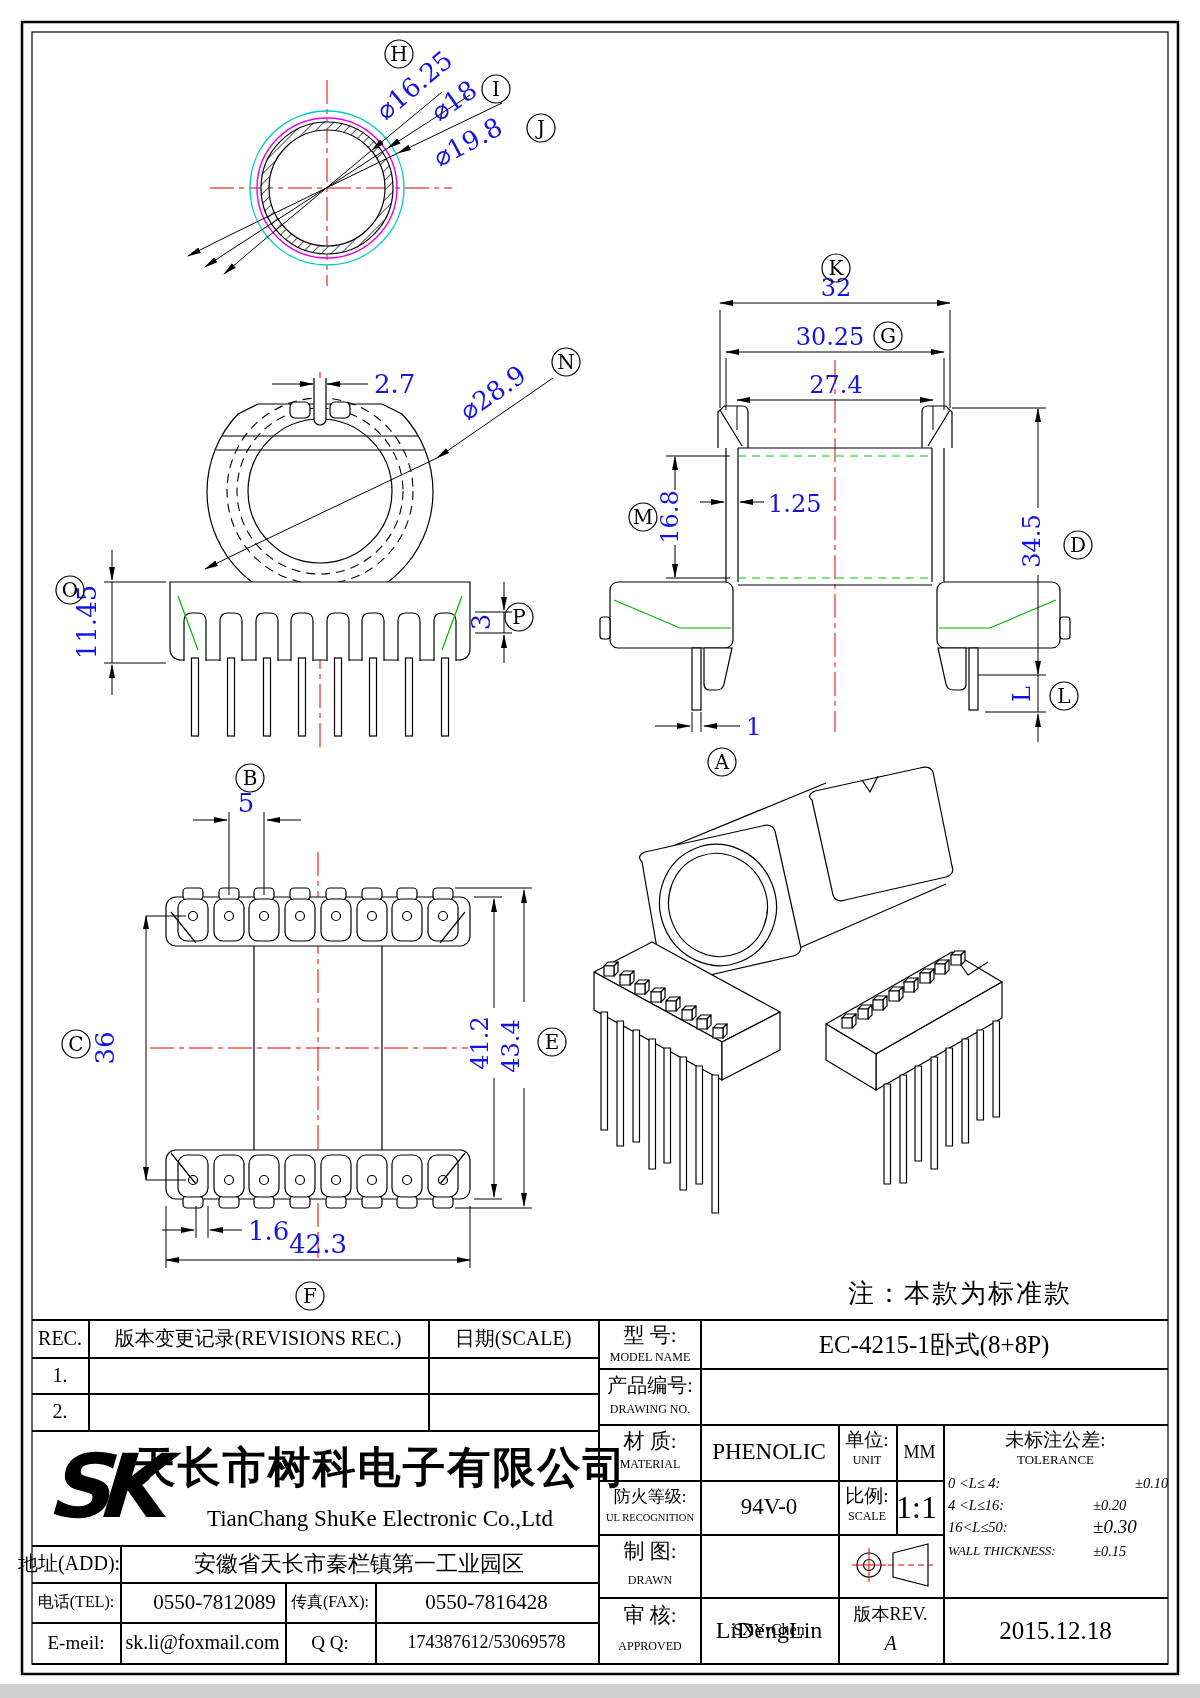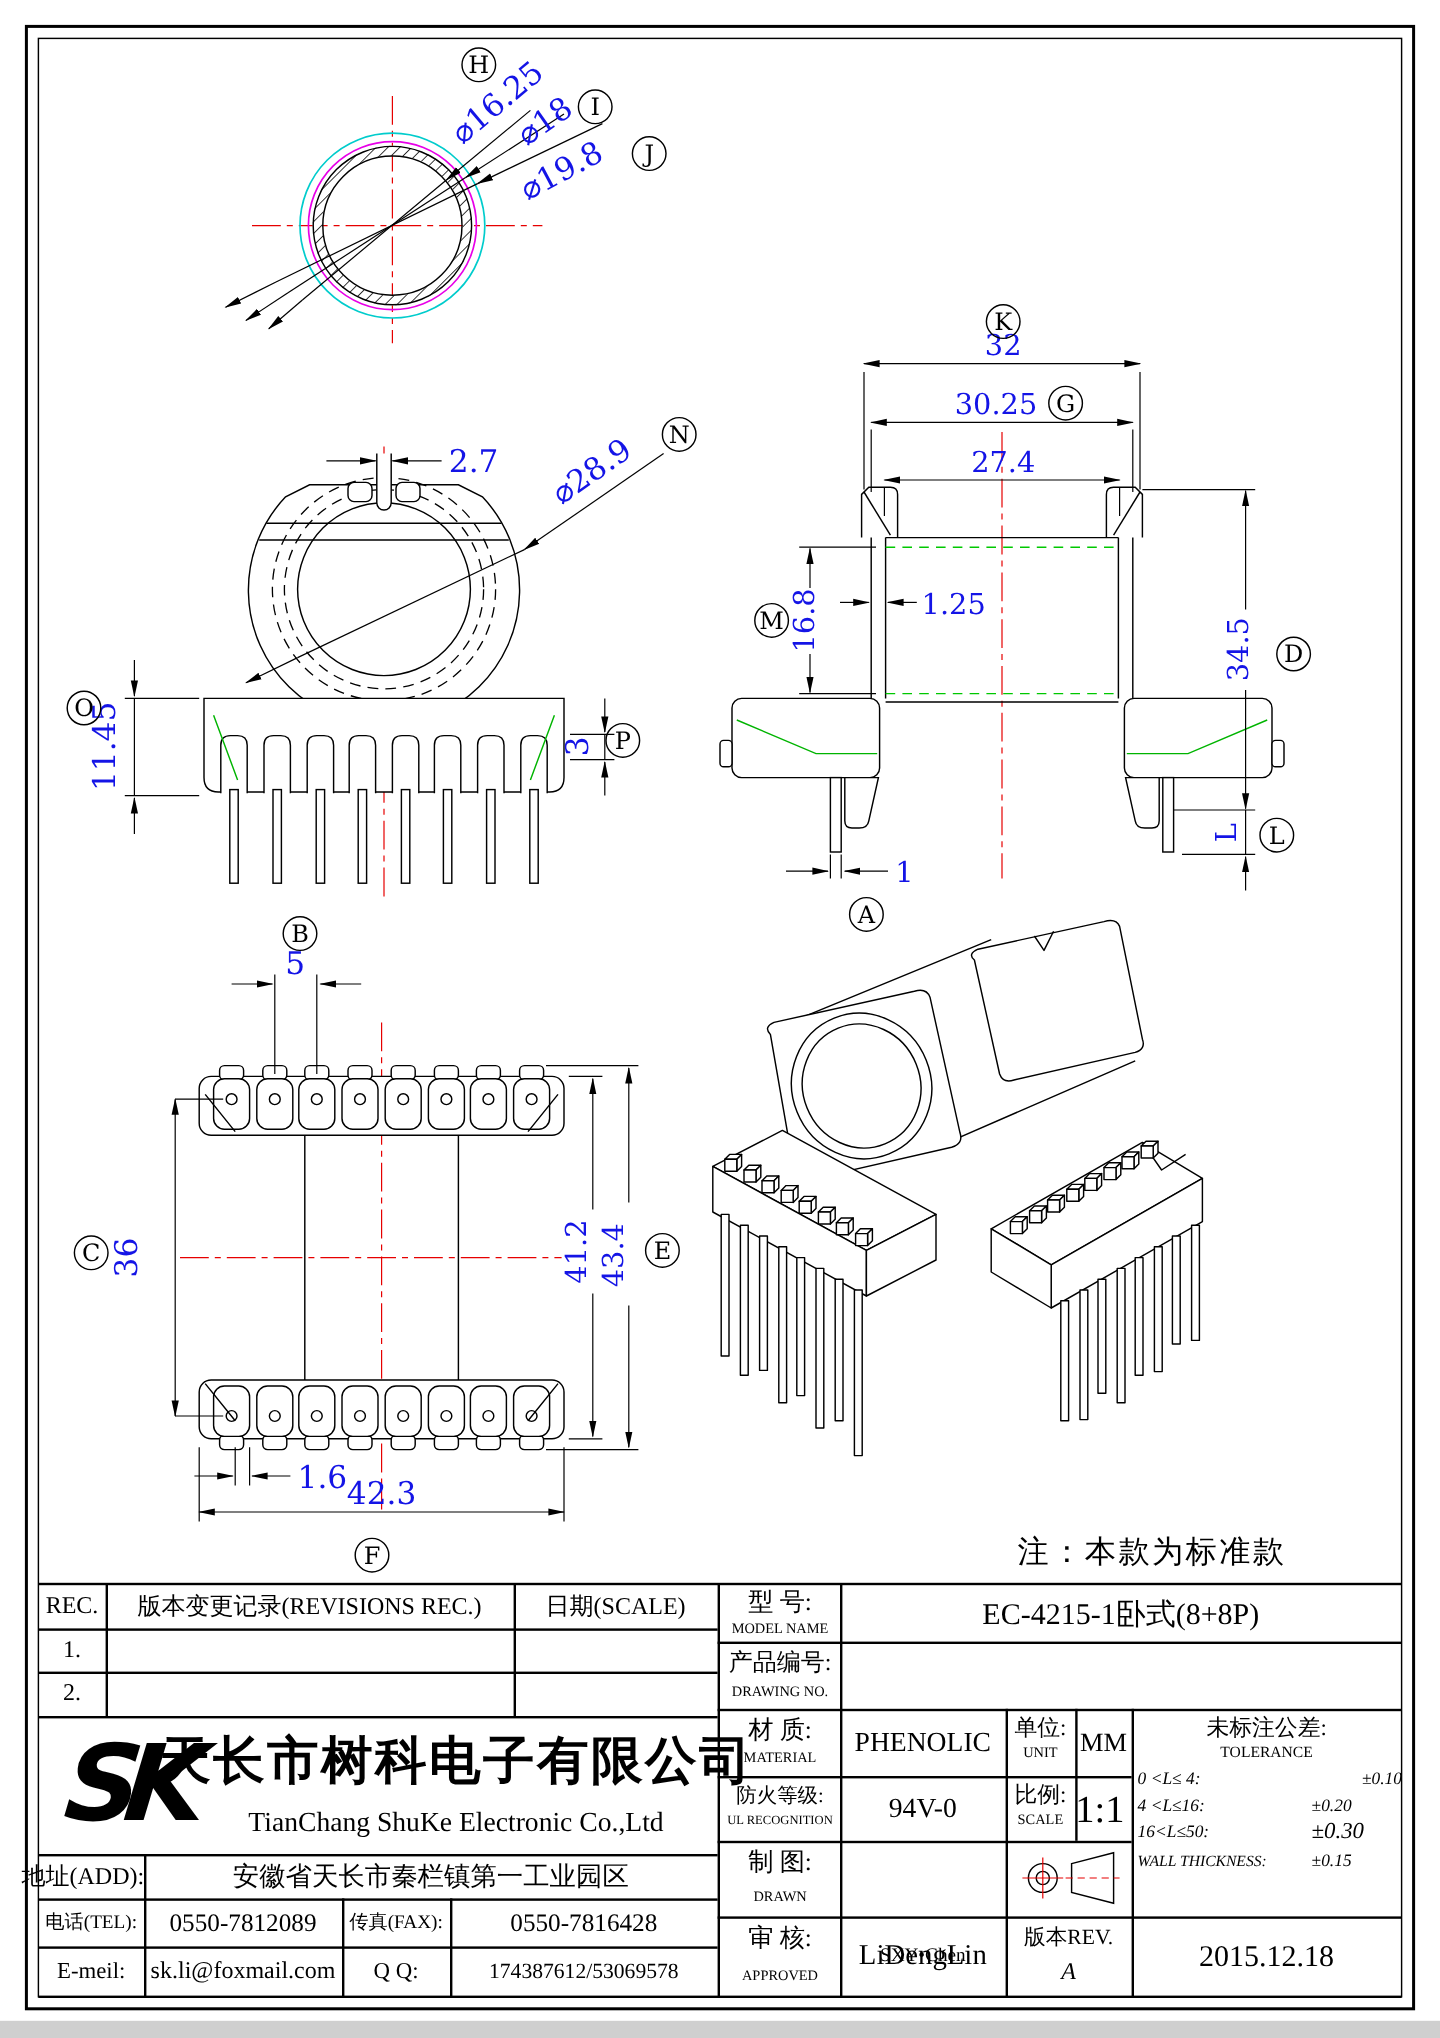--- a/index.html
+++ b/index.html
@@ -393,41 +393,41 @@
 <div class="t" style="left:32px;top:1357px;width:56px;height:36px;font-size:20px;">1.</div>
 <div class="t" style="left:32px;top:1393px;width:56px;height:37px;font-size:20px;">2.</div>
 
 <div class="t logo" style="left:42px;top:1438px;width:130px;height:96px;">SK</div>
 <div class="t" style="left:170px;top:1436px;width:420px;height:64px;font-size:43px;font-weight:600;letter-spacing:2px;">天长市树科电子有限公司</div>
 <div class="t" style="left:170px;top:1502px;width:420px;height:34px;font-size:23px;">TianChang ShuKe Electronic Co.,Ltd</div>
 
 <div class="t" style="left:33px;top:1545px;width:72px;height:37px;font-size:20px;">地址(ADD):</div>
 <div class="t" style="left:120px;top:1545px;width:478px;height:37px;font-size:22px;">安徽省天长市秦栏镇第一工业园区</div>
 <div class="t" style="left:33px;top:1582px;width:86px;height:40px;font-size:16px;">电话(TEL):</div>
-<div class="t" style="left:120px;top:1582px;width:165px;height:40px;font-size:21px;">0550-7812089</div>
+<div class="t" style="left:120px;top:1582px;width:165px;height:40px;font-size:21px;padding-left:12px;">0550-7812089</div>
 <div class="t" style="left:286px;top:1582px;width:88px;height:40px;font-size:16px;">传真(FAX):</div>
 <div class="t" style="left:375px;top:1582px;width:223px;height:40px;font-size:21px;">0550-7816428</div>
 <div class="t" style="left:33px;top:1622px;width:86px;height:41px;font-size:19px;">E-meil:</div>
 <div class="t" style="left:120px;top:1622px;width:165px;height:41px;font-size:20px;">sk.li@foxmail.com</div>
 <div class="t" style="left:286px;top:1622px;width:88px;height:41px;font-size:19px;">Q Q:</div>
 <div class="t" style="left:375px;top:1622px;width:223px;height:41px;font-size:18px;">174387612/53069578</div>
 
 <div class="t" style="left:600px;top:1322px;width:100px;height:26px;font-size:21px;">型  号:</div>
 <div class="t" style="left:600px;top:1348px;width:100px;height:18px;font-size:12px;">MODEL NAME</div>
 <div class="t" style="left:700px;top:1320px;width:468px;height:48px;font-size:25px;">EC-4215-1卧式(8+8P)</div>
 <div class="t" style="left:600px;top:1372px;width:100px;height:26px;font-size:20px;">产品编号:</div>
 <div class="t" style="left:600px;top:1400px;width:100px;height:18px;font-size:12px;">DRAWING NO.</div>
 <div class="t" style="left:700px;top:1368px;width:468px;height:56px;font-size:24px;"></div>
 
 <div class="t" style="left:600px;top:1428px;width:100px;height:26px;font-size:21px;">材  质:</div>
 <div class="t" style="left:600px;top:1456px;width:100px;height:16px;font-size:12px;">MATERIAL</div>
 <div class="t" style="left:700px;top:1424px;width:138px;height:56px;font-size:23px;">PHENOLIC</div>
 <div class="t" style="left:838px;top:1428px;width:58px;height:24px;font-size:19px;">单位:</div>
 <div class="t" style="left:838px;top:1452px;width:58px;height:16px;font-size:12px;">UNIT</div>
-<div class="t" style="left:896px;top:1424px;width:47px;height:56px;font-size:22px;">MM</div>
+<div class="t" style="left:896px;top:1424px;width:47px;height:56px;font-size:18px;">MM</div>
 
 <div class="t" style="left:600px;top:1484px;width:100px;height:24px;font-size:17px;">防火等级:</div>
 <div class="t" style="left:600px;top:1510px;width:100px;height:14px;font-size:10.5px;">UL RECOGNITION</div>
 <div class="t" style="left:700px;top:1480px;width:138px;height:54px;font-size:23px;">94V-0</div>
 <div class="t" style="left:838px;top:1484px;width:58px;height:24px;font-size:19px;">比例:</div>
 <div class="t" style="left:838px;top:1508px;width:58px;height:16px;font-size:12px;">SCALE</div>
 <div class="t" style="left:896px;top:1480px;width:41px;height:54px;font-size:32px;">1:1</div>
 
 <div class="t" style="left:600px;top:1538px;width:100px;height:26px;font-size:21px;">制  图:</div>
 <div class="t" style="left:600px;top:1572px;width:100px;height:16px;font-size:12px;">DRAWN</div>

